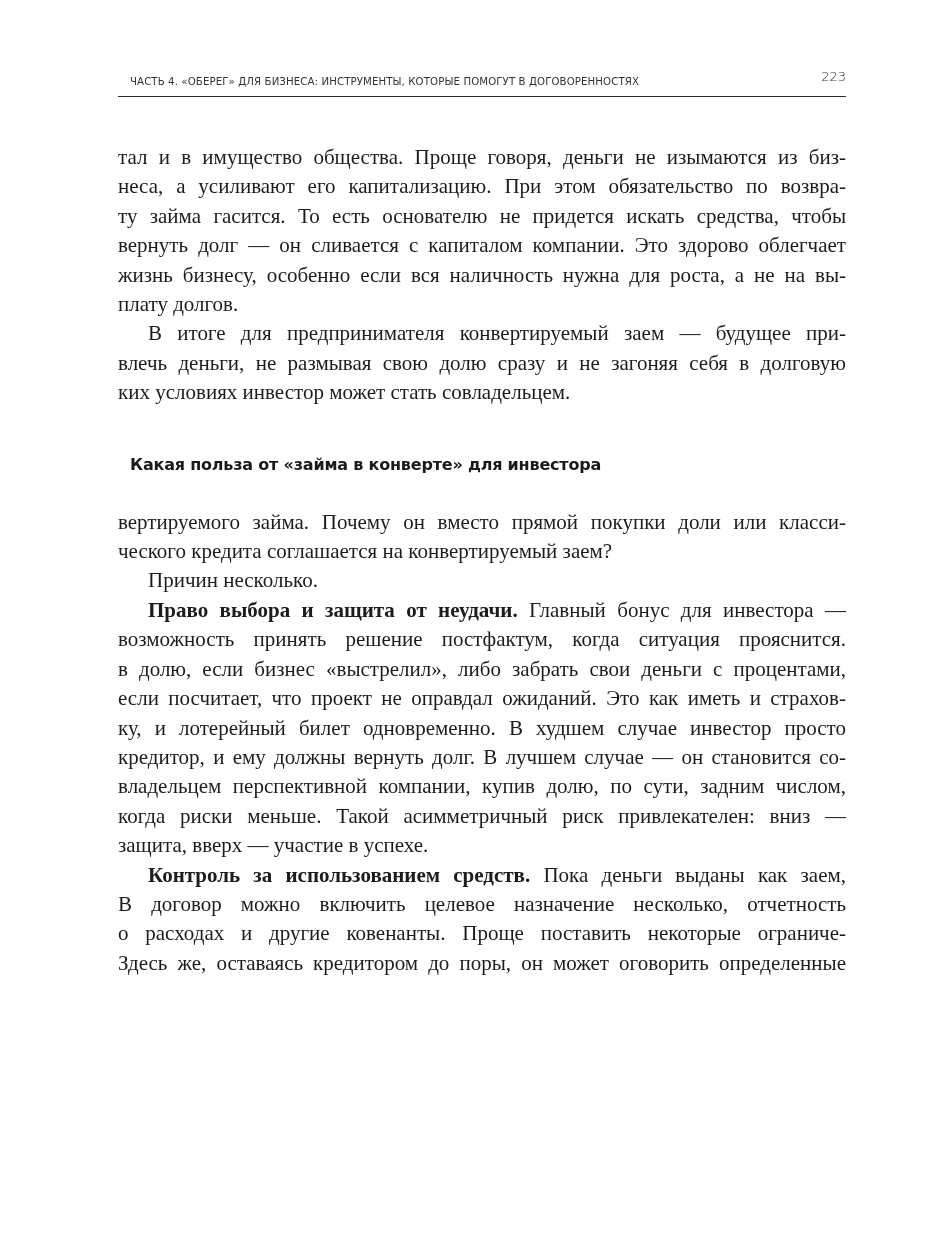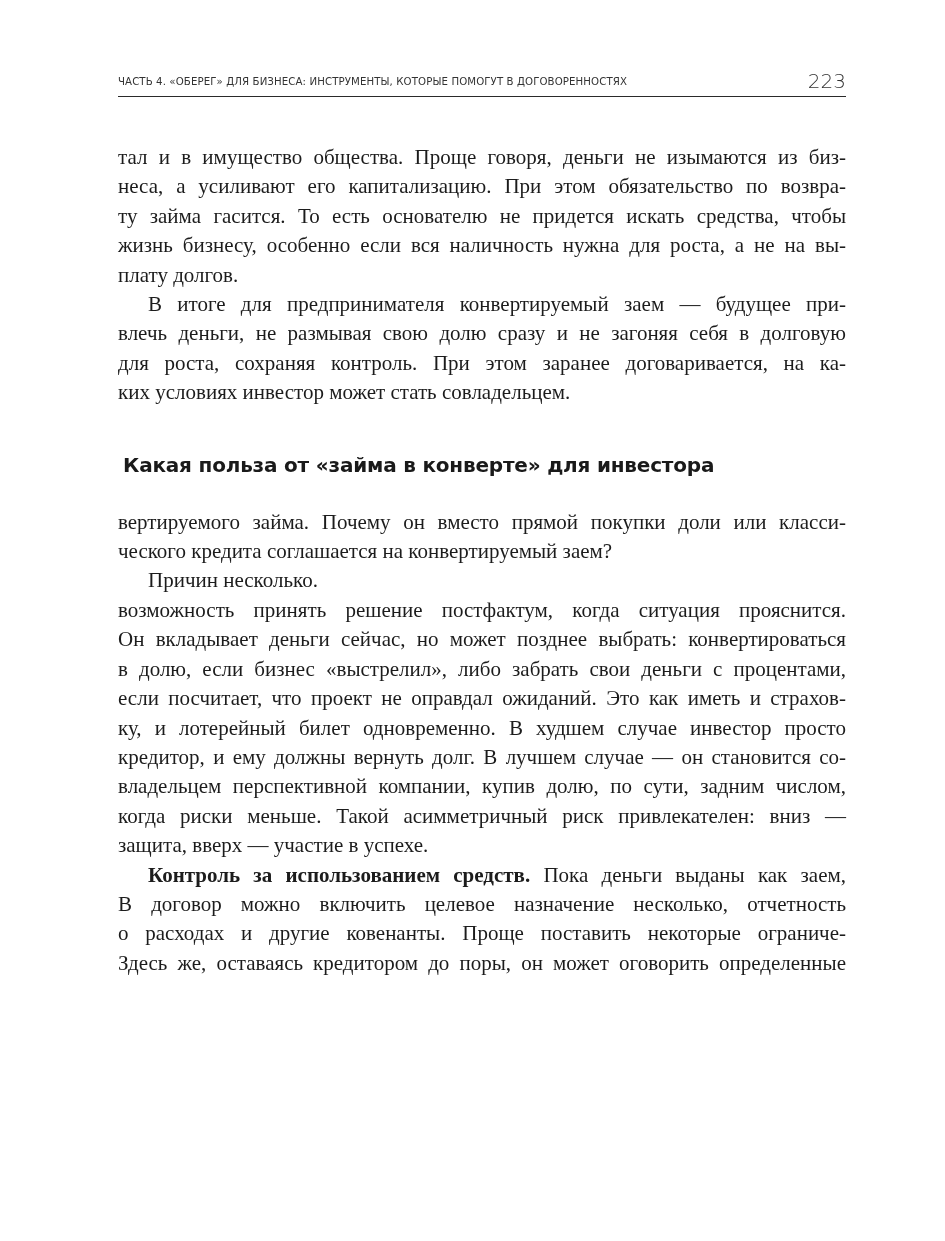--- a/index.html
+++ b/index.html
@@ -18,32 +18,32 @@
       position: absolute;
       left: 118px;
       top: 68px;
       width: 728px;
       height: 28px;
       border-bottom: 1.2px solid #2a2a2a;
       font-family: "DejaVu Sans", sans-serif;
     }
     .running-head .chapter {
       position: absolute;
-      left: 0;
+      left: 12px;
       top: 8px;
       font-size: 10.2px;
       letter-spacing: 0.1px;
       color: #333;
       white-space: nowrap;
     }
     .running-head .page-num {
       position: absolute;
       right: 0;
       top: 1px;
-      font-size: 20px;
+      font-size: 13px;
       font-weight: 300;
       color: #333;
     }
     .content {
       position: absolute;
       left: 118px;
       top: 143px;
       width: 728px;
       font-family: "Liberation Serif", serif;
       font-size: 21px;
@@ -57,69 +57,69 @@
     .line {
       display: block;
       text-align: justify;
       text-align-last: justify;
       white-space: nowrap;
     }
     .line.end {
       text-align-last: left;
     }
     .section-heading {
-      margin: 5px;
+      margin: 12px;
       font-family: "DejaVu Sans", sans-serif;
       font-weight: bold;
-      font-size: 20px;
+      font-size: 16px;
       line-height: 28px;
       color: #1a1a1a;
       letter-spacing: -0.2px;
     }
     .b { font-weight: bold; }
   </style>
 </head>
 <body>
 
 <div class="running-head">
   <span class="chapter">ЧАСТЬ 4. «ОБЕРЕГ» ДЛЯ БИЗНЕСА: ИНСТРУМЕНТЫ, КОТОРЫЕ ПОМОГУТ В ДОГОВОРЕННОСТЯХ</span>
   <span class="page-num">223</span>
 </div>
 
 <div class="content">
 
   <div>
     <span class="line">тал и в имущество общества. Проще говоря, деньги не изымаются из биз-</span>
     <span class="line">неса, а усиливают его капитализацию. При этом обязательство по возвра-</span>
     <span class="line">ту займа гасится. То есть основателю не придется искать средства, чтобы</span>
+    <span class="line">вернуть долг — он сливается с капиталом компании. Это здорово облегчает</span>
     <span class="line">жизнь бизнесу, особенно если вся наличность нужна для роста, а не на вы-</span>
     <span class="line end">плату долгов.</span>
   </div>
 
   <div>
     <span class="line indent">В итоге для предпринимателя конвертируемый заем — будущее при-</span>
     <span class="line">влечь деньги, не размывая свою долю сразу и не загоняя себя в долговую</span>
-    <span class="line">для роста, сохраняя контроль. При этом заранее договаривается, на ка-</span>
     <span class="line end">ких условиях инвестор может стать совладельцем.</span>
   </div>
 
   <h2 class="section-heading" style="margin-top:43px; margin-bottom:29px;">Какая польза от «займа в конверте» для инвестора</h2>
 
   <div>
     <span class="line">вертируемого займа. Почему он вместо прямой покупки доли или класси-</span>
     <span class="line end">ческого кредита соглашается на конвертируемый заем?</span>
   </div>
 
   <div>
     <span class="line end indent">Причин несколько.</span>
   </div>
 
   <div>
+    <span class="line indent"><span class="b">Право выбора и защита от неудачи.</span><span> Главный бонус для инвестора —</span></span>
     <span class="line">возможность принять решение постфактум, когда ситуация прояснится.</span>
-    <span class="line">Он вкладывает деньги сейчас, но может позднее выбрать: конвертироваться</span>
     <span class="line">в долю, если бизнес «выстрелил», либо забрать свои деньги с процентами,</span>
     <span class="line">если посчитает, что проект не оправдал ожиданий. Это как иметь и страхов-</span>
     <span class="line">ку, и лотерейный билет одновременно. В худшем случае инвестор просто</span>
     <span class="line">кредитор, и ему должны вернуть долг. В лучшем случае — он становится со-</span>
     <span class="line">владельцем перспективной компании, купив долю, по сути, задним числом,</span>
     <span class="line">когда риски меньше. Такой асимметричный риск привлекателен: вниз —</span>
     <span class="line end">защита, вверх — участие в успехе.</span>
   </div>
 
   <div>

